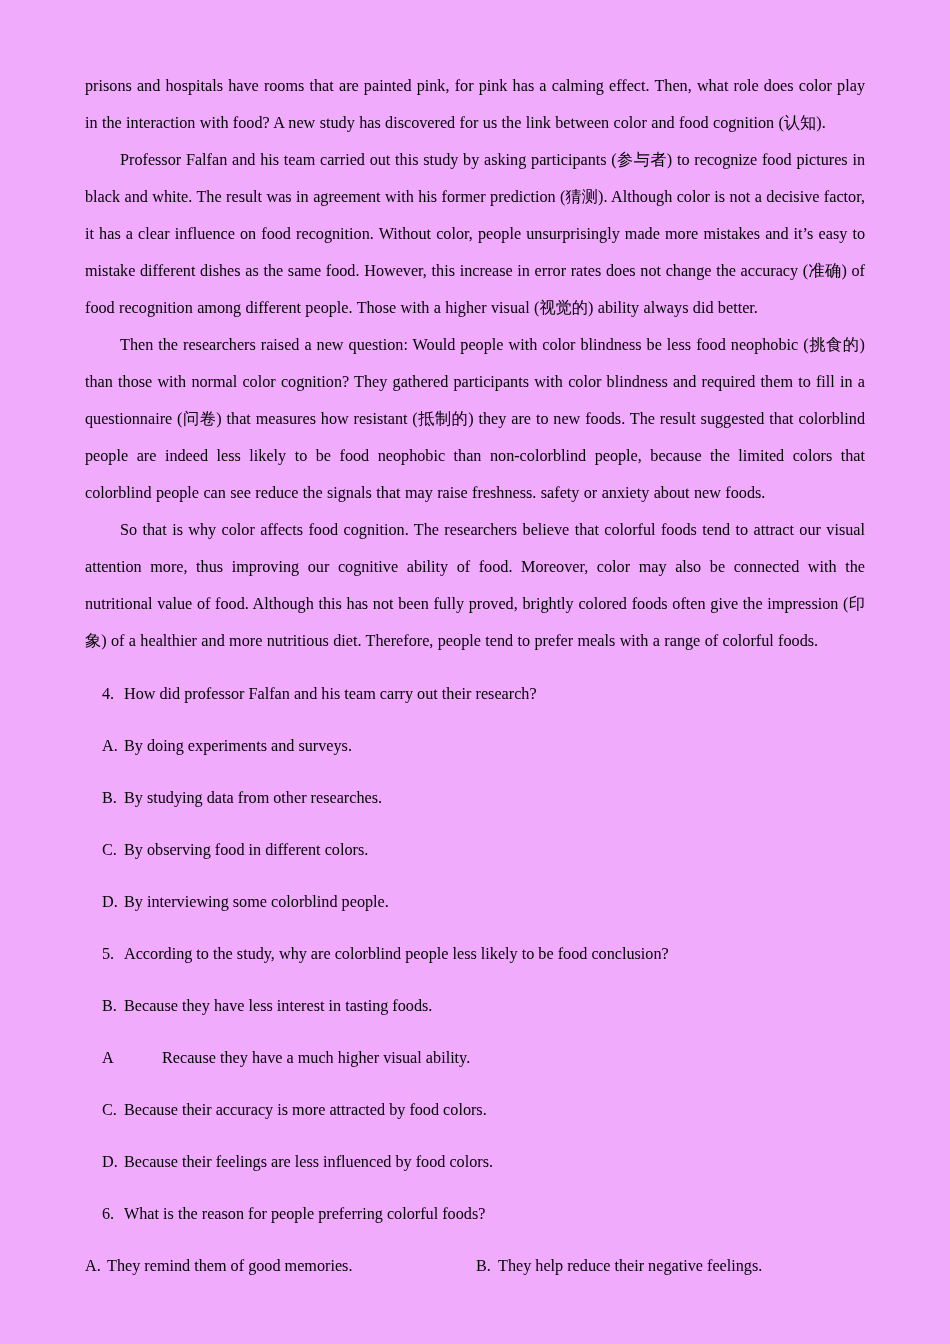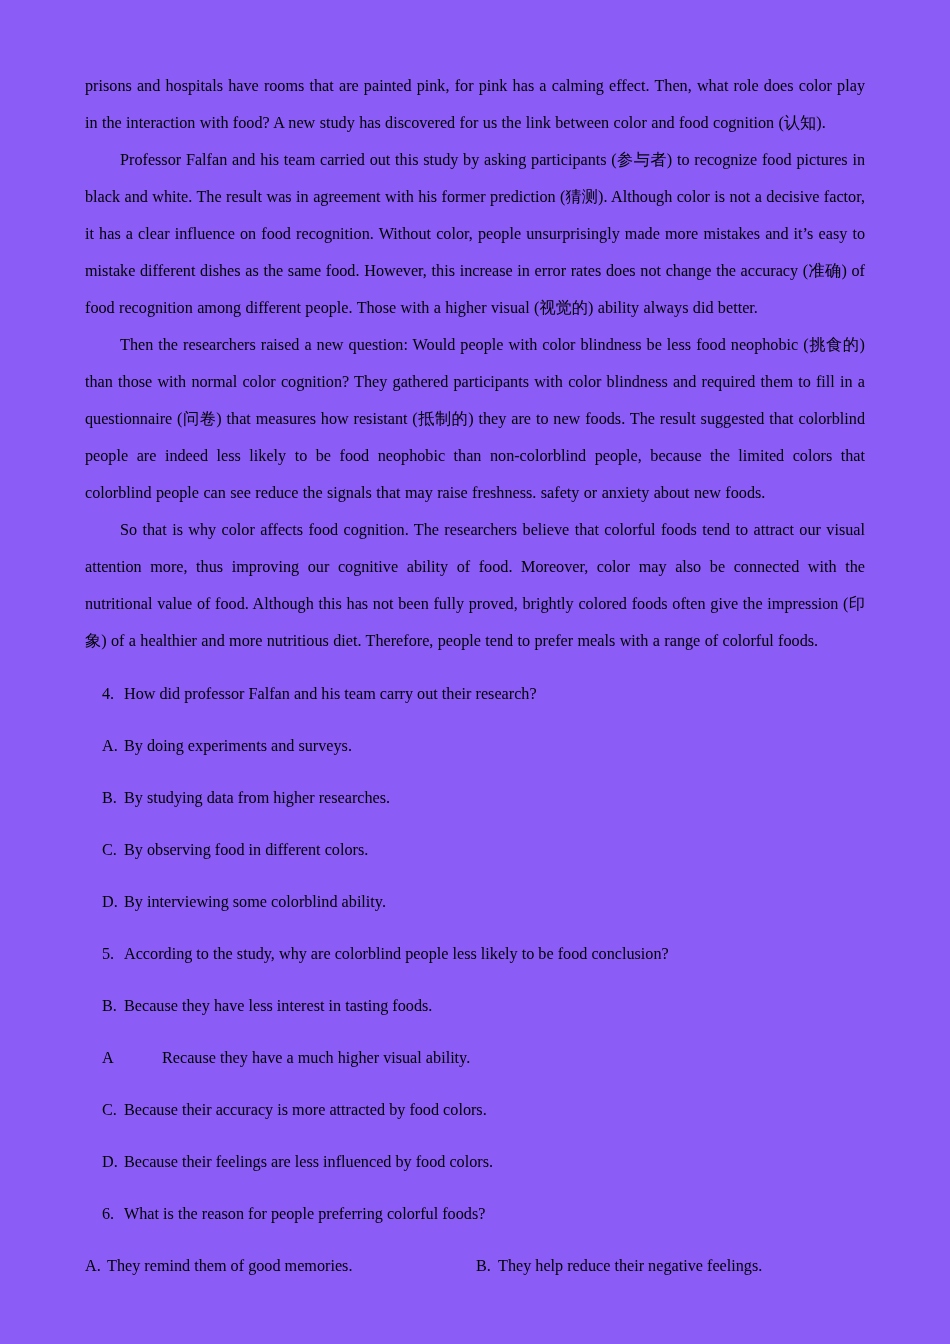--- a/index.html
+++ b/index.html
@@ -8,21 +8,21 @@
     background: #ffffff;
   }
   body {
     font-family: "Liberation Serif", "DejaVu Serif", serif;
     color: #000000;
   }
   .page {
     position: relative;
     width: 950px;
     height: 1344px;
-    background: #8b5cf6;
+    background: #f0abfc;
     overflow: hidden;
     box-sizing: border-box;
   }
   .content {
     position: absolute;
     left: 85px;
     top: 68px;
     width: 780px;
   }
   
@@ -91,27 +91,27 @@
     </div>
 
     <div>
       <div class="qline stem">
         <span class="lbl">4.</span><span>How did professor Falfan and his team carry out their research?</span>
       </div>
       <div class="qline opt">
         <span class="lbl">A.</span><span>By doing experiments and surveys.</span>
       </div>
       <div class="qline opt">
-        <span class="lbl">B.</span><span>By studying data from higher researches.</span>
+        <span class="lbl">B.</span><span>By studying data from other researches.</span>
       </div>
       <div class="qline opt">
         <span class="lbl">C.</span><span>By observing food in different colors.</span>
       </div>
       <div class="qline opt">
-        <span class="lbl">D.</span><span>By interviewing some colorblind ability.</span>
+        <span class="lbl">D.</span><span>By interviewing some colorblind people.</span>
       </div>
     </div>
 
     <div>
       <div class="qline stem">
         <span class="lbl">5.</span><span>According to the study, why are colorblind people less likely to be food conclusion?</span>
       </div>
       <div class="qline opt">
         <span class="lbl">B.</span><span>Because they have less interest in tasting foods.</span>
       </div>

